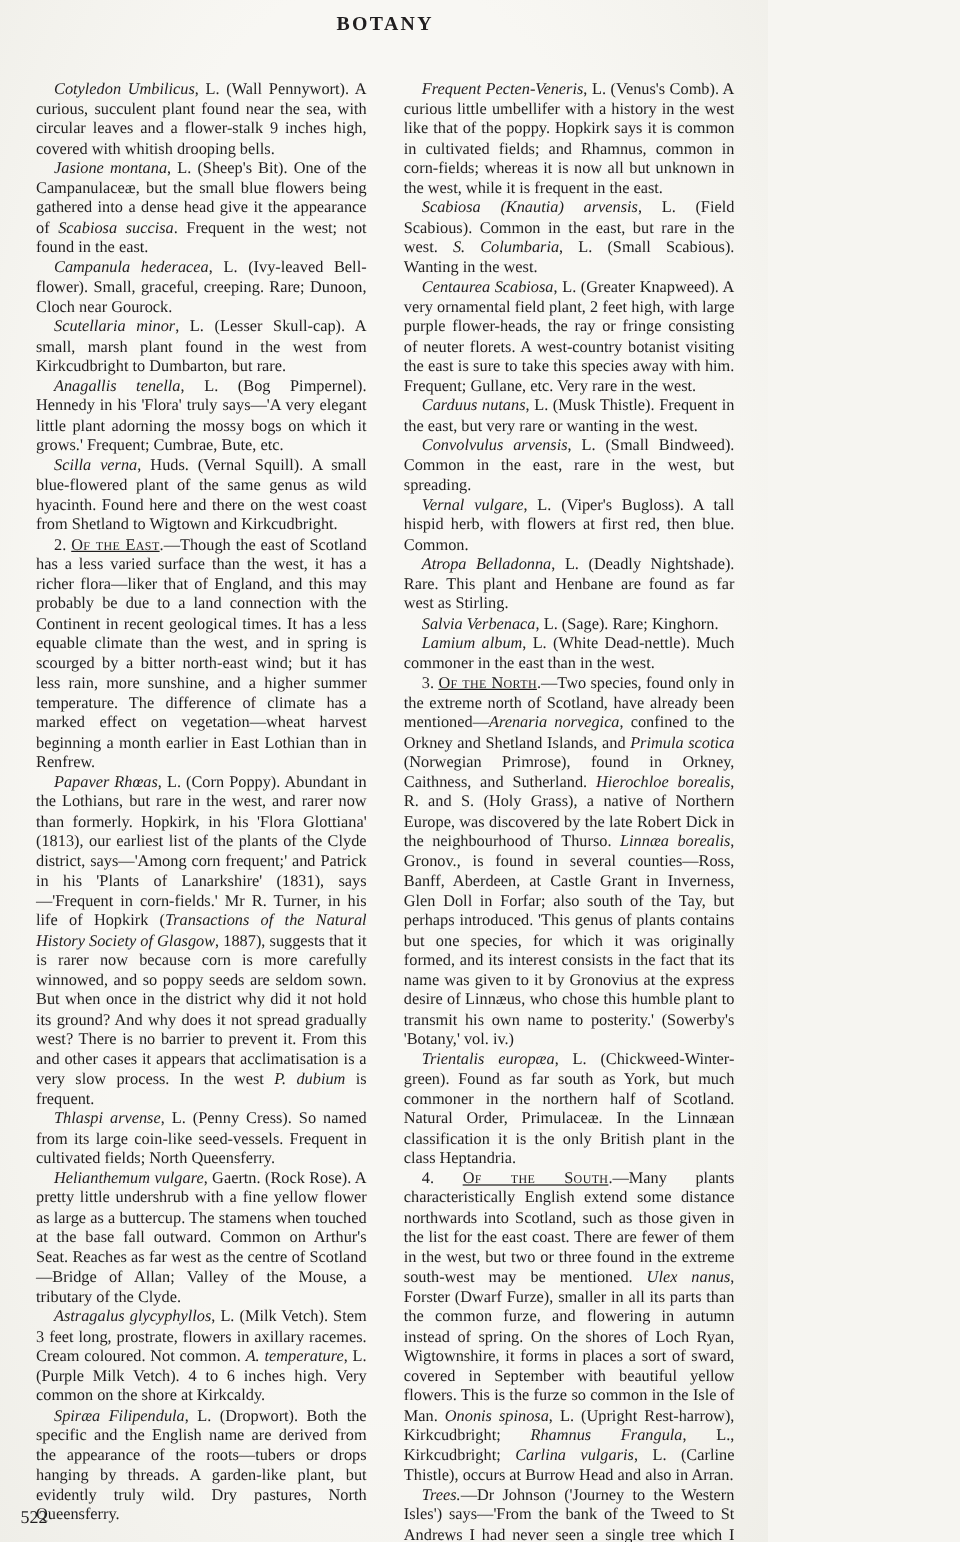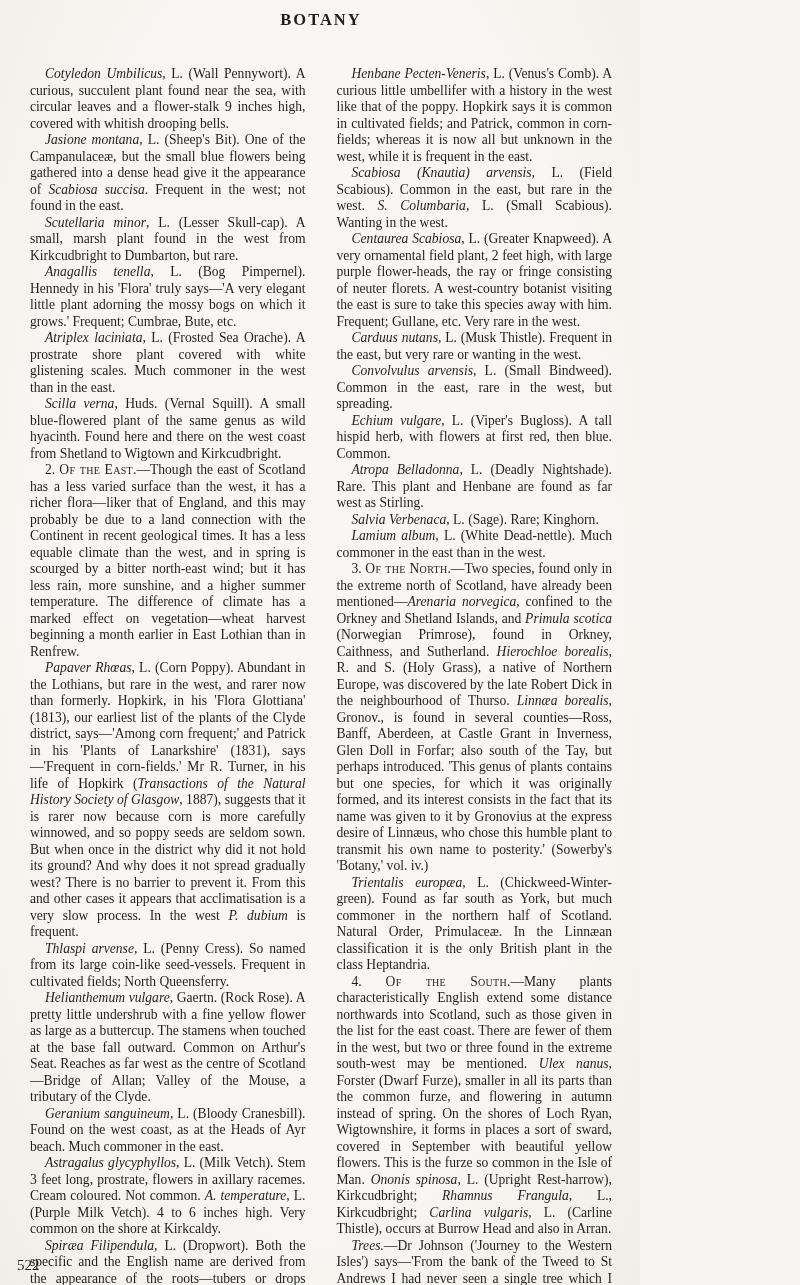--- a/index.html
+++ b/index.html
@@ -35,57 +35,56 @@
     flex: 1 1 0;
     text-align: justify;
     font-size: 13.6px;
     line-height: 16.5px;
   }
   .para {
     margin: 0;
     text-indent: 15px;
   }
   .seg-i { font-style: italic; }
-  .seg-sc { font-variant: small-caps; letter-spacing: 0.3px; }
+  .seg-sc { font-variant: small-caps; letter-spacing: 0.3px; text-decoration: underline; }
   .page-number {
     position: absolute;
     left: 17px;
     bottom: 11px;
     font-size: 15px;
   }
 </style>
 </head>
 <body>
 
 <div class="page">
   <div class="running-head">BOTANY</div>
 
   <div class="columns">
     <div class="column">
         <p class="para"><span class="seg-i">Cotyledon Umbilicus</span><span class="seg-r">, L. (Wall Pennywort). A curious, succulent plant found near the sea, with circular leaves and a flower-stalk 9 inches high, covered with whitish drooping bells.</span></p>
         <p class="para"><span class="seg-i">Jasione montana</span><span class="seg-r">, L. (Sheep's Bit). One of the Campanulaceæ, but the small blue flowers being gathered into a dense head give it the appearance of </span><span class="seg-i">Scabiosa succisa</span><span class="seg-r">. Frequent in the west; not found in the east.</span></p>
+        <p class="para"><span class="seg-i">Campanula hederacea</span><span class="seg-r">, L. (Ivy-leaved Bell-flower). Small, graceful, creeping. Rare; Dunoon, Cloch near Gourock.</span></p>
         <p class="para"><span class="seg-i">Scutellaria minor</span><span class="seg-r">, L. (Lesser Skull-cap). A small, marsh plant found in the west from Kirkcudbright to Dumbarton, but rare.</span></p>
         <p class="para"><span class="seg-i">Anagallis tenella</span><span class="seg-r">, L. (Bog Pimpernel). Hennedy in his 'Flora' truly says—'A very elegant little plant adorning the mossy bogs on which it grows.' Frequent; Cumbrae, Bute, etc.</span></p>
-        <p class="para"><span class="seg-i">Atriplex laciniata</span><span class="seg-r">, L. (Frosted Sea Orache). A prostrate shore plant covered with white glistening scales. Much commoner in the west than in the east.</span></p>
         <p class="para"><span class="seg-i">Scilla verna</span><span class="seg-r">, Huds. (Vernal Squill). A small blue-flowered plant of the same genus as wild hyacinth. Found here and there on the west coast from Shetland to Wigtown and Kirkcudbright.</span></p>
         <p class="para"><span class="seg-r">2. </span><span class="seg-sc">Of the East</span><span class="seg-r">.—Though the east of Scotland has a less varied surface than the west, it has a richer flora—liker that of England, and this may probably be due to a land connection with the Continent in recent geological times. It has a less equable climate than the west, and in spring is scourged by a bitter north-east wind; but it has less rain, more sunshine, and a higher summer temperature. The difference of climate has a marked effect on vegetation—wheat harvest beginning a month earlier in East Lothian than in Renfrew.</span></p>
         <p class="para"><span class="seg-i">Papaver Rhœas</span><span class="seg-r">, L. (Corn Poppy). Abundant in the Lothians, but rare in the west, and rarer now than formerly. Hopkirk, in his 'Flora Glottiana' (1813), our earliest list of the plants of the Clyde district, says—'Among corn frequent;' and Patrick in his 'Plants of Lanarkshire' (1831), says—'Frequent in corn-fields.' Mr R. Turner, in his life of Hopkirk (</span><span class="seg-i">Transactions of the Natural History Society of Glasgow</span><span class="seg-r">, 1887), suggests that it is rarer now because corn is more carefully winnowed, and so poppy seeds are seldom sown. But when once in the district why did it not hold its ground? And why does it not spread gradually west? There is no barrier to prevent it. From this and other cases it appears that acclimatisation is a very slow process. In the west </span><span class="seg-i">P. dubium</span><span class="seg-r"> is frequent.</span></p>
         <p class="para"><span class="seg-i">Thlaspi arvense</span><span class="seg-r">, L. (Penny Cress). So named from its large coin-like seed-vessels. Frequent in cultivated fields; North Queensferry.</span></p>
         <p class="para"><span class="seg-i">Helianthemum vulgare</span><span class="seg-r">, Gaertn. (Rock Rose). A pretty little undershrub with a fine yellow flower as large as a buttercup. The stamens when touched at the base fall outward. Common on Arthur's Seat. Reaches as far west as the centre of Scotland—Bridge of Allan; Valley of the Mouse, a tributary of the Clyde.</span></p>
-        <p class="para"><span class="seg-i">Geranium sanguineum</span><span class="seg-r">, L. (Bloody Cranesbill). Found on the west coast, as at the Heads of Ayr beach. Much commoner in the east.</span></p>
         <p class="para"><span class="seg-i">Astragalus glycyphyllos</span><span class="seg-r">, L. (Milk Vetch). Stem 3 feet long, prostrate, flowers in axillary racemes. Cream coloured. Not common. </span><span class="seg-i">A. temperature</span><span class="seg-r">, L. (Purple Milk Vetch). 4 to 6 inches high. Very common on the shore at Kirkcaldy.</span></p>
         <p class="para"><span class="seg-i">Spiræa Filipendula</span><span class="seg-r">, L. (Dropwort). Both the specific and the English name are derived from the appearance of the roots—tubers or drops hanging by threads. A garden-like plant, but evidently truly wild. Dry pastures, North Queensferry.</span></p>
       </div>
     <div class="column">
-        <p class="para"><span class="seg-i">Henbane Pecten-Veneris</span><span class="seg-r">, L. (Venus's Comb). A curious little umbellifer with a history in the west like that of the poppy. Hopkirk says it is common in cultivated fields; and Patrick, common in corn-fields; whereas it is now all but unknown in the west, while it is frequent in the east.</span></p>
+        <p class="para"><span class="seg-i">Frequent Pecten-Veneris</span><span class="seg-r">, L. (Venus's Comb). A curious little umbellifer with a history in the west like that of the poppy. Hopkirk says it is common in cultivated fields; and Rhamnus, common in corn-fields; whereas it is now all but unknown in the west, while it is frequent in the east.</span></p>
         <p class="para"><span class="seg-i">Scabiosa (Knautia) arvensis</span><span class="seg-r">, L. (Field Scabious). Common in the east, but rare in the west. </span><span class="seg-i">S. Columbaria</span><span class="seg-r">, L. (Small Scabious). Wanting in the west.</span></p>
         <p class="para"><span class="seg-i">Centaurea Scabiosa</span><span class="seg-r">, L. (Greater Knapweed). A very ornamental field plant, 2 feet high, with large purple flower-heads, the ray or fringe consisting of neuter florets. A west-country botanist visiting the east is sure to take this species away with him. Frequent; Gullane, etc. Very rare in the west.</span></p>
         <p class="para"><span class="seg-i">Carduus nutans</span><span class="seg-r">, L. (Musk Thistle). Frequent in the east, but very rare or wanting in the west.</span></p>
         <p class="para"><span class="seg-i">Convolvulus arvensis</span><span class="seg-r">, L. (Small Bindweed). Common in the east, rare in the west, but spreading.</span></p>
-        <p class="para"><span class="seg-i">Echium vulgare</span><span class="seg-r">, L. (Viper's Bugloss). A tall hispid herb, with flowers at first red, then blue. Common.</span></p>
+        <p class="para"><span class="seg-i">Vernal vulgare</span><span class="seg-r">, L. (Viper's Bugloss). A tall hispid herb, with flowers at first red, then blue. Common.</span></p>
         <p class="para"><span class="seg-i">Atropa Belladonna</span><span class="seg-r">, L. (Deadly Nightshade). Rare. This plant and Henbane are found as far west as Stirling.</span></p>
         <p class="para"><span class="seg-i">Salvia Verbenaca</span><span class="seg-r">, L. (Sage). Rare; Kinghorn.</span></p>
         <p class="para"><span class="seg-i">Lamium album</span><span class="seg-r">, L. (White Dead-nettle). Much commoner in the east than in the west.</span></p>
         <p class="para"><span class="seg-r">3. </span><span class="seg-sc">Of the North</span><span class="seg-r">.—Two species, found only in the extreme north of Scotland, have already been mentioned—</span><span class="seg-i">Arenaria norvegica</span><span class="seg-r">, confined to the Orkney and Shetland Islands, and </span><span class="seg-i">Primula scotica</span><span class="seg-r"> (Norwegian Primrose), found in Orkney, Caithness, and Sutherland. </span><span class="seg-i">Hierochloe borealis</span><span class="seg-r">, R. and S. (Holy Grass), a native of Northern Europe, was discovered by the late Robert Dick in the neighbourhood of Thurso. </span><span class="seg-i">Linnæa borealis</span><span class="seg-r">, Gronov., is found in several counties—Ross, Banff, Aberdeen, at Castle Grant in Inverness, Glen Doll in Forfar; also south of the Tay, but perhaps introduced. 'This genus of plants contains but one species, for which it was originally formed, and its interest consists in the fact that its name was given to it by Gronovius at the express desire of Linnæus, who chose this humble plant to transmit his own name to posterity.' (Sowerby's 'Botany,' vol. iv.)</span></p>
         <p class="para"><span class="seg-i">Trientalis europæa</span><span class="seg-r">, L. (Chickweed-Winter-green). Found as far south as York, but much commoner in the northern half of Scotland. Natural Order, Primulaceæ. In the Linnæan classification it is the only British plant in the class Heptandria.</span></p>
         <p class="para"><span class="seg-r">4. </span><span class="seg-sc">Of the South</span><span class="seg-r">.—Many plants characteristically English extend some distance northwards into Scotland, such as those given in the list for the east coast. There are fewer of them in the west, but two or three found in the extreme south-west may be mentioned. </span><span class="seg-i">Ulex nanus</span><span class="seg-r">, Forster (Dwarf Furze), smaller in all its parts than the common furze, and flowering in autumn instead of spring. On the shores of Loch Ryan, Wigtownshire, it forms in places a sort of sward, covered in September with beautiful yellow flowers. This is the furze so common in the Isle of Man. </span><span class="seg-i">Ononis spinosa</span><span class="seg-r">, L. (Upright Rest-harrow), Kirkcudbright; </span><span class="seg-i">Rhamnus Frangula</span><span class="seg-r">, L., Kirkcudbright; </span><span class="seg-i">Carlina vulgaris</span><span class="seg-r">, L. (Carline Thistle), occurs at Burrow Head and also in Arran.</span></p>
         <p class="para"><span class="seg-i">Trees.</span><span class="seg-r">—Dr Johnson ('Journey to the Western Isles') says—'From the bank of the Tweed to St Andrews I had never seen a single tree which I did</span></p>
       </div>
   </div>
 

